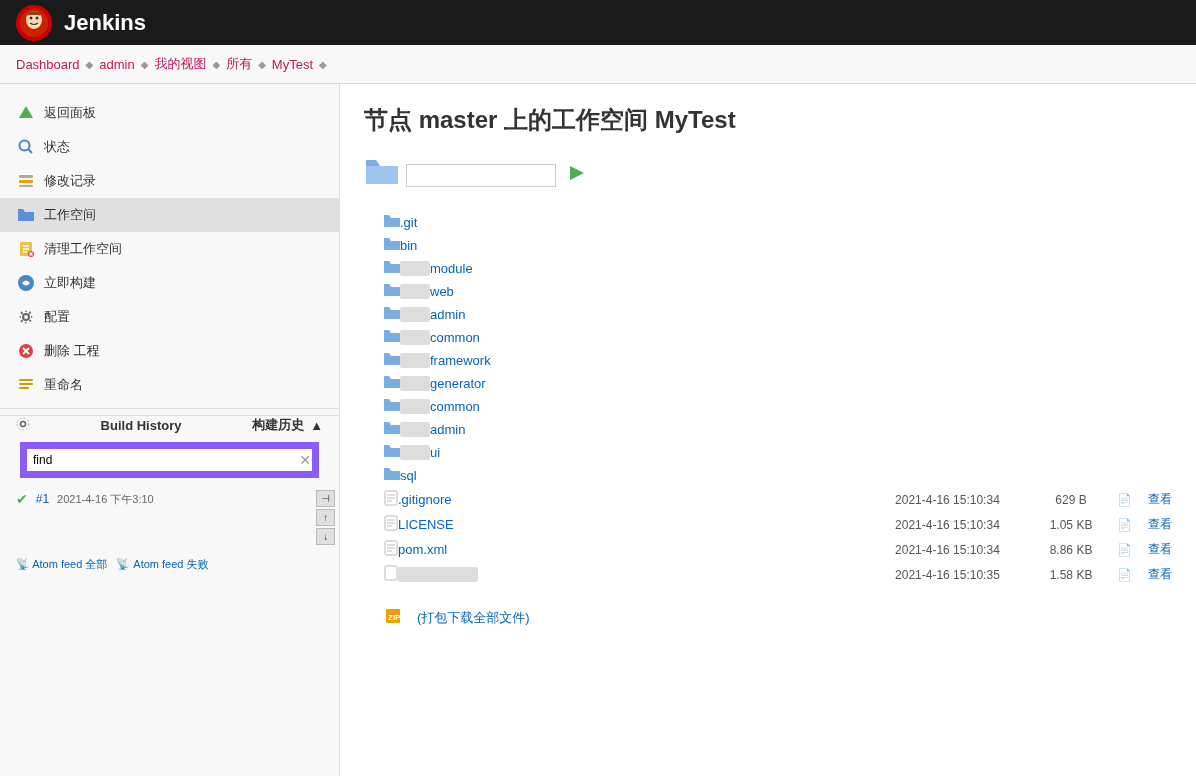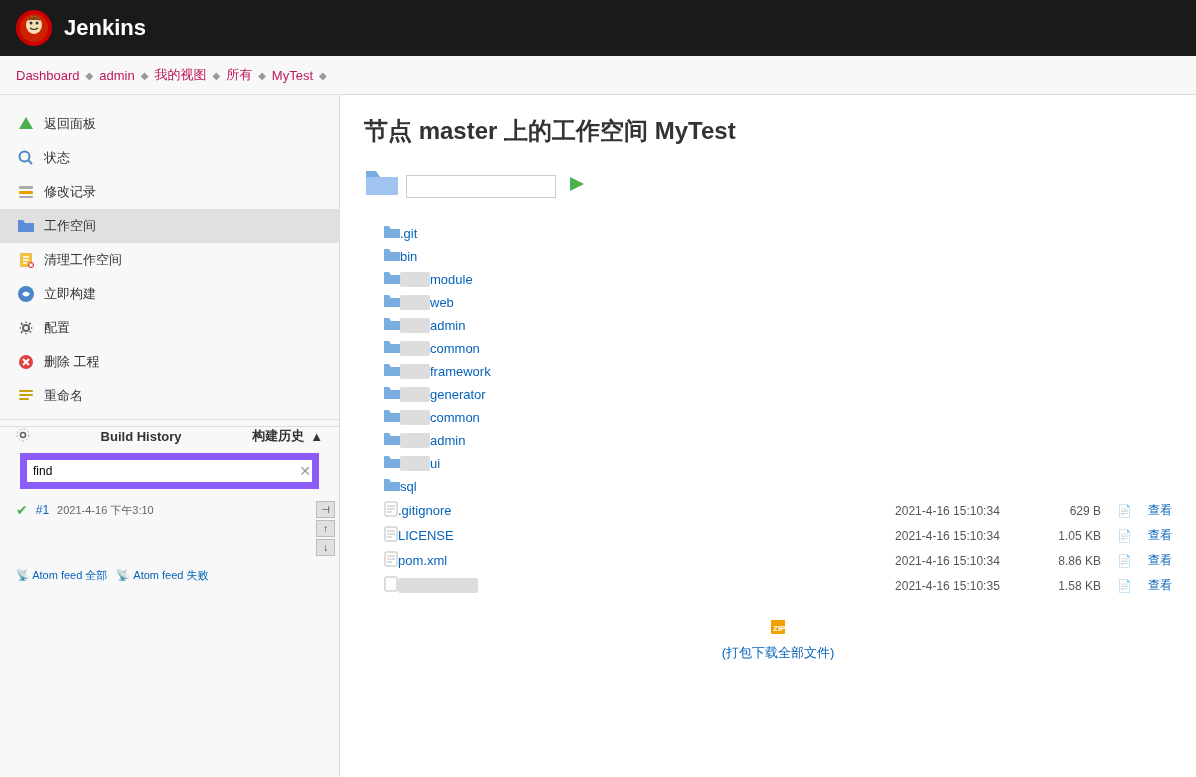--- a/index.html
+++ b/index.html
@@ -3,21 +3,21 @@
   <meta charset="utf-8">
   <style>
     * { margin: 0; padding: 0; box-sizing: border-box; }
     body { font-family: Arial, sans-serif; font-size: 13px; color: #333; background: #fff; }
 
     
     #header {
       background: #1a1a1a;
       color: #fff;
       padding: 0 16px;
-      height: 56px;
+      height: 45px;
       display: flex;
       align-items: center;
       gap: 12px;
     }
     #header .jenkins-logo {
       width: 36px;
       height: 36px;
       background: #cc0000;
       border-radius: 50%;
       display: flex;
@@ -223,40 +223,39 @@
     }
     .file-list .meta {
       display: flex;
       gap: 16px;
       margin-left: auto;
       align-items: center;
       font-size: 12px;
       color: #555;
     }
     .file-list .meta .timestamp { min-width: 130px; }
-    .file-list .meta .size { min-width: 60px; text-align: right; }
+    .file-list .meta .size { min-width: 60px; text-align: center; }
     .file-list .meta a.view-link {
       color: #0563bb;
       text-decoration: none;
       font-size: 12px;
     }
 
     
     .download-link {
       margin-top: 20px;
       margin-left: 20px;
     }
     .download-link a {
       color: #0563bb;
       text-decoration: none;
       font-size: 13px;
       display: flex;
       align-items: center;
-      gap: 4px;
-      flex-direction: column;
+      gap: 15px;
     }
     .zip-icon { font-size: 16px; color: #f0a000; }
 
     
     .folder-name-prefix {
       display: inline-block;
       background: #ddd;
       color: #ddd;
       font-size: 13px;
       border-radius: 2px;

